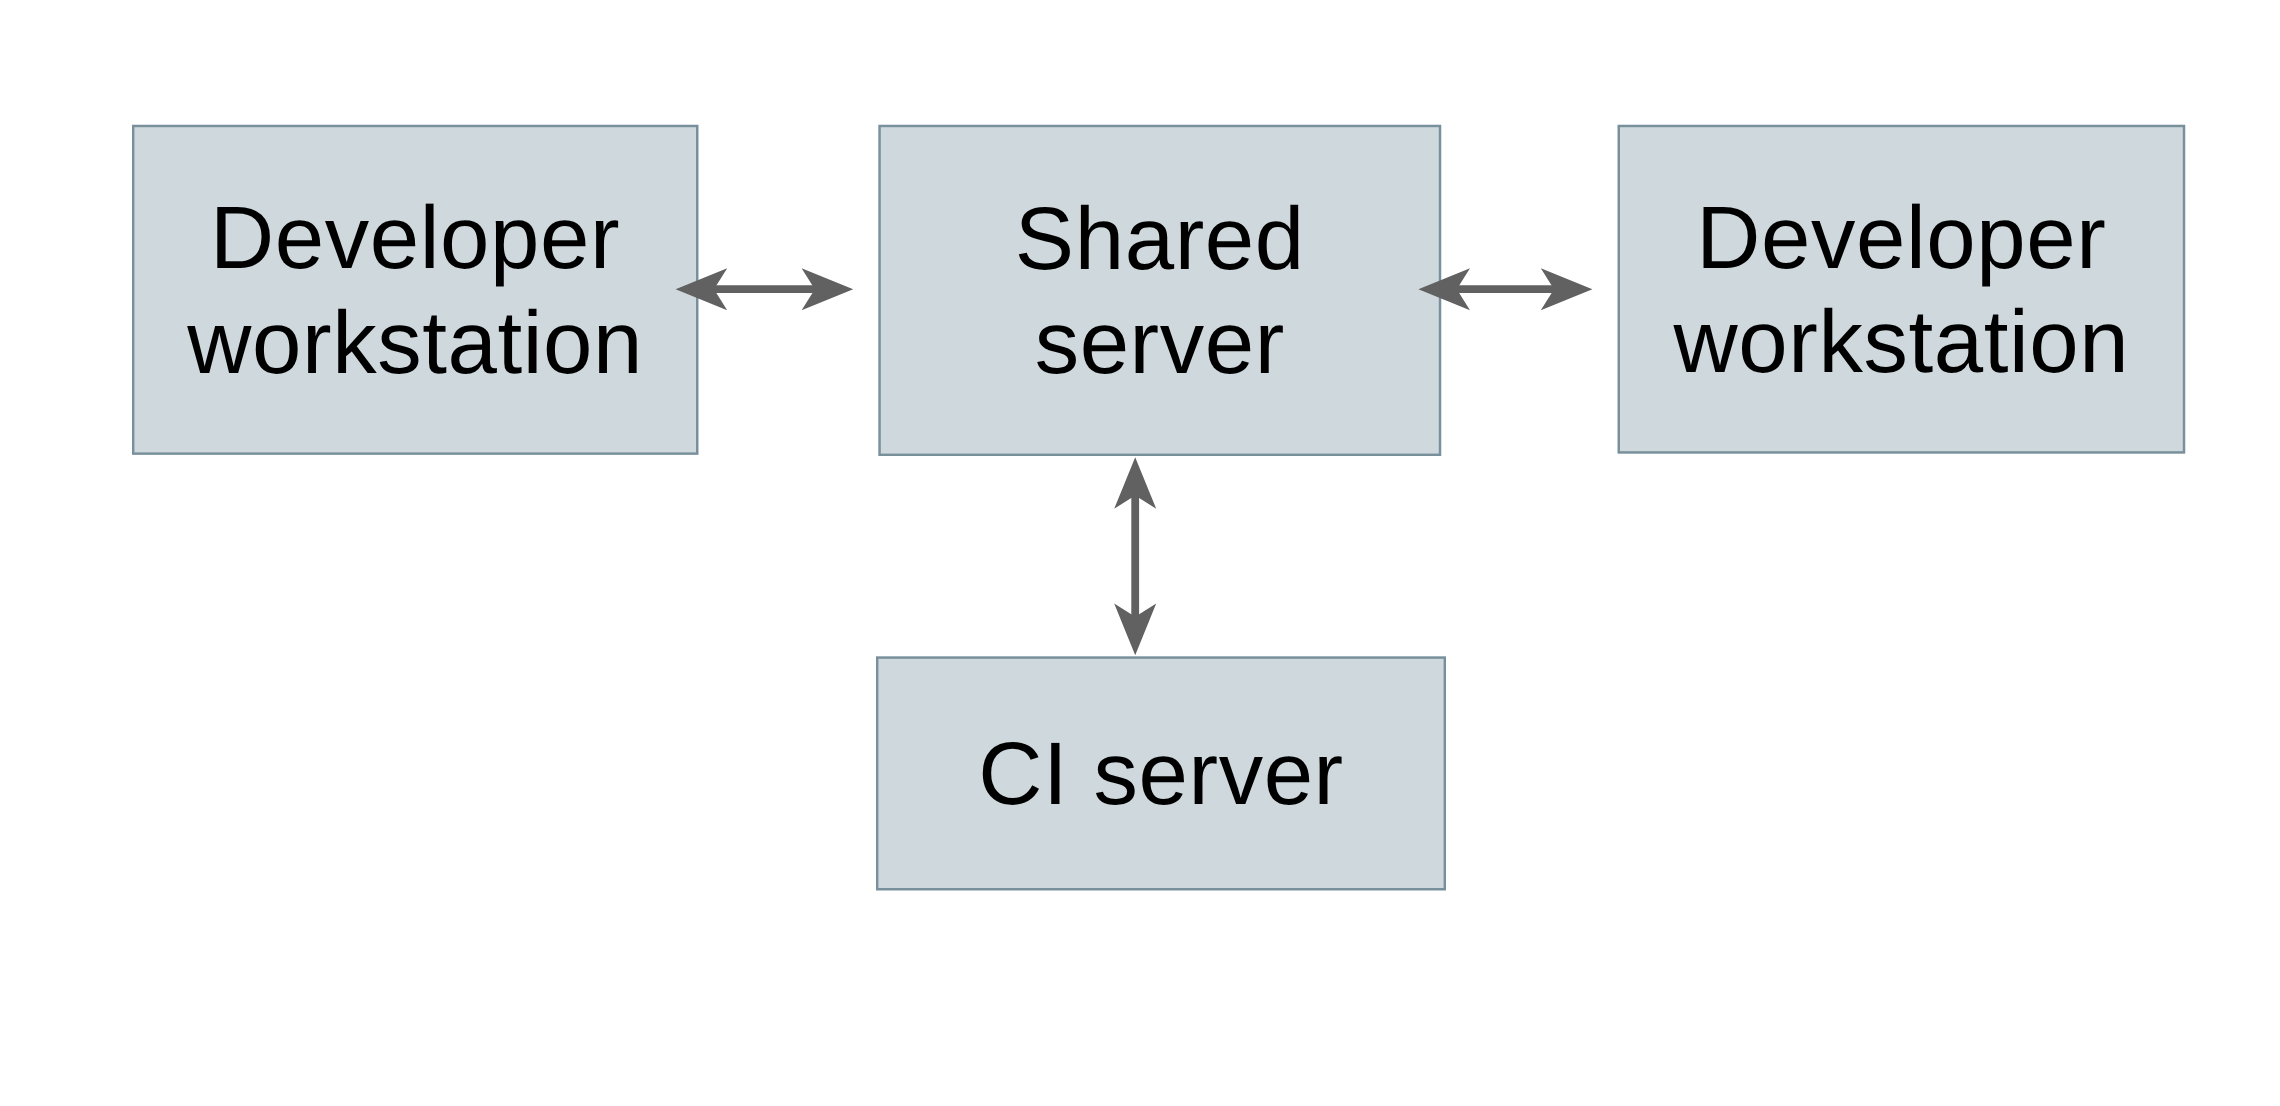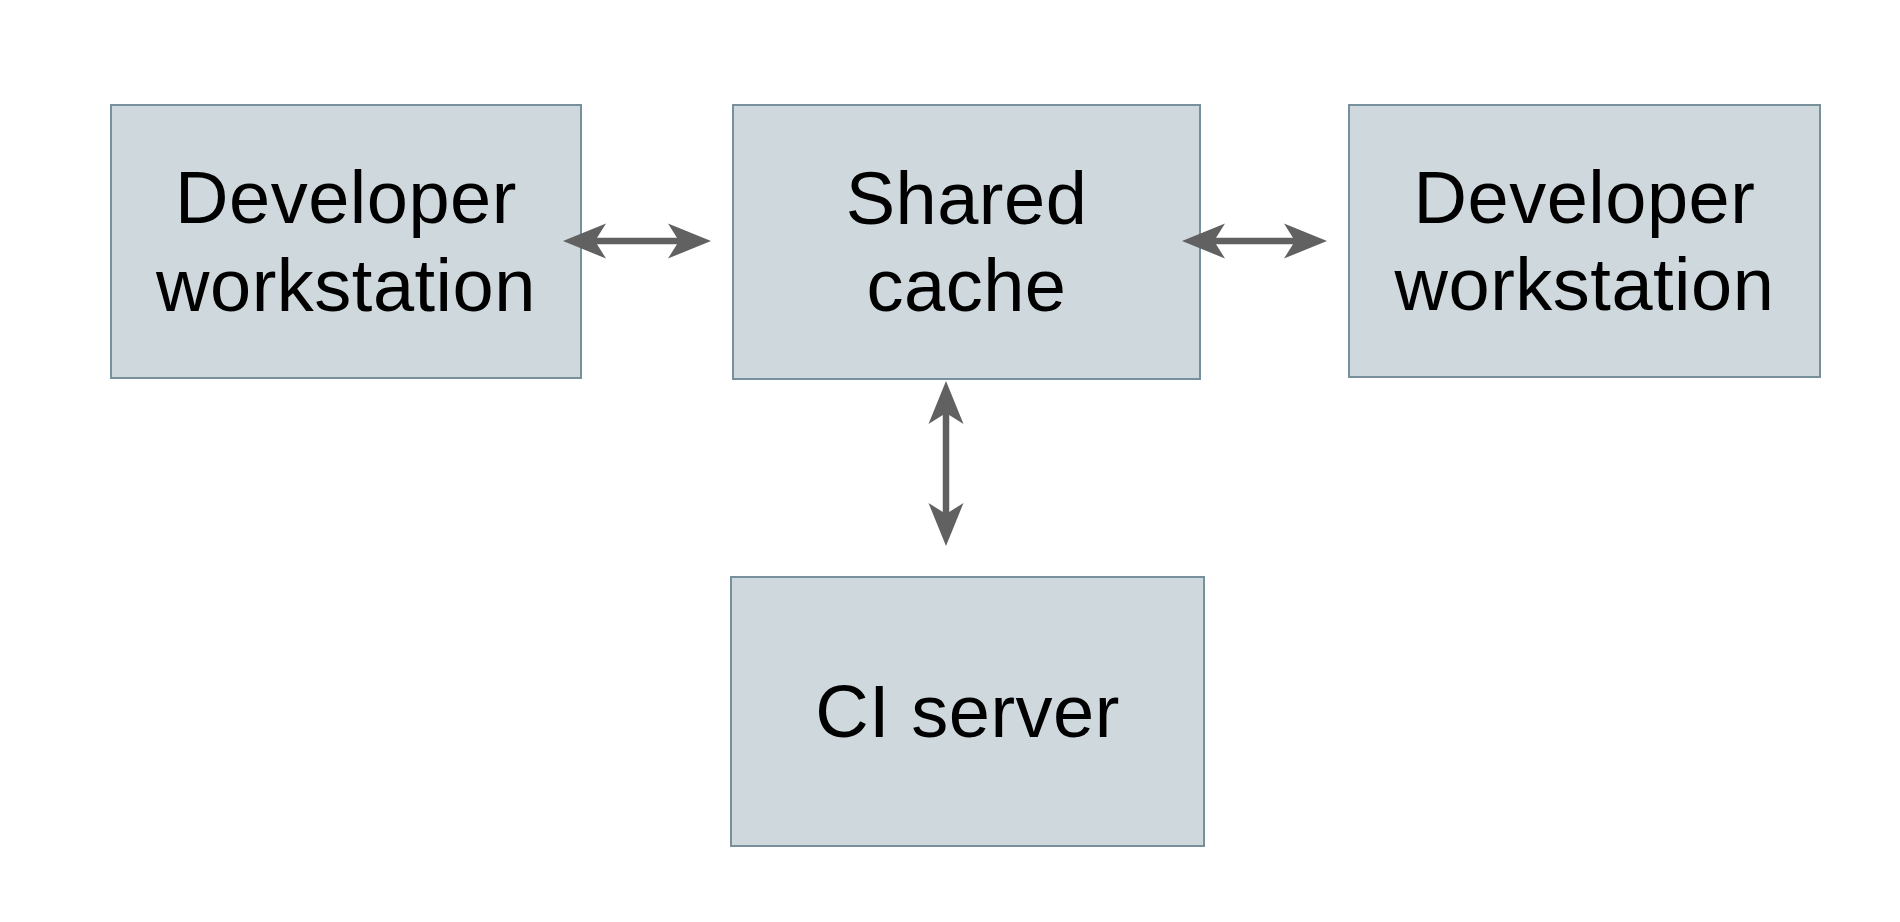--- a/index.html
+++ b/index.html
@@ -33,21 +33,21 @@
   .node-label {
     font-size: 74px;
     line-height: 1.18;
     color: var(--text-color, #000000);
     white-space: pre-line;
     letter-spacing: 0.5px;
   }
   .node-dev-left   { left: 90px;   top: 104px; width: 472px; height: 275px; }
   .node-cache      { left: 712px;  top: 104px; width: 469px; height: 276px; }
   .node-dev-right  { left: 1328px; top: 104px; width: 473px; height: 274px; }
-  .node-ci         { left: 710px;  top: 576px; width: 475px; height: 271px; }
+  .node-ci         { left: 710px;  top: 547px; width: 475px; height: 195px; }
 
   .arrow {
     position: absolute;
   }
   .arrow-left-cache  { left: 562px;  top: 219px; }
   .arrow-cache-right { left: 1181px; top: 219px; }
   .arrow-cache-ci    { left: 924px;  top: 380px; }
   .arrow svg { display: block; }
   .arrow .shaft {
     stroke: var(--arrow-color, #616161);
@@ -64,21 +64,21 @@
 
 <div class="canvas">
 
   <div class="node node-dev-left">
     <div class="node-label">Developer
 workstation</div>
   </div>
 
   <div class="node node-cache">
     <div class="node-label">Shared
-cache</div>
+server</div>
   </div>
 
   <div class="node node-dev-right">
     <div class="node-label">Developer
 workstation</div>
   </div>
 
   <div class="node node-ci">
     <div class="node-label">CI server</div>
   </div>

